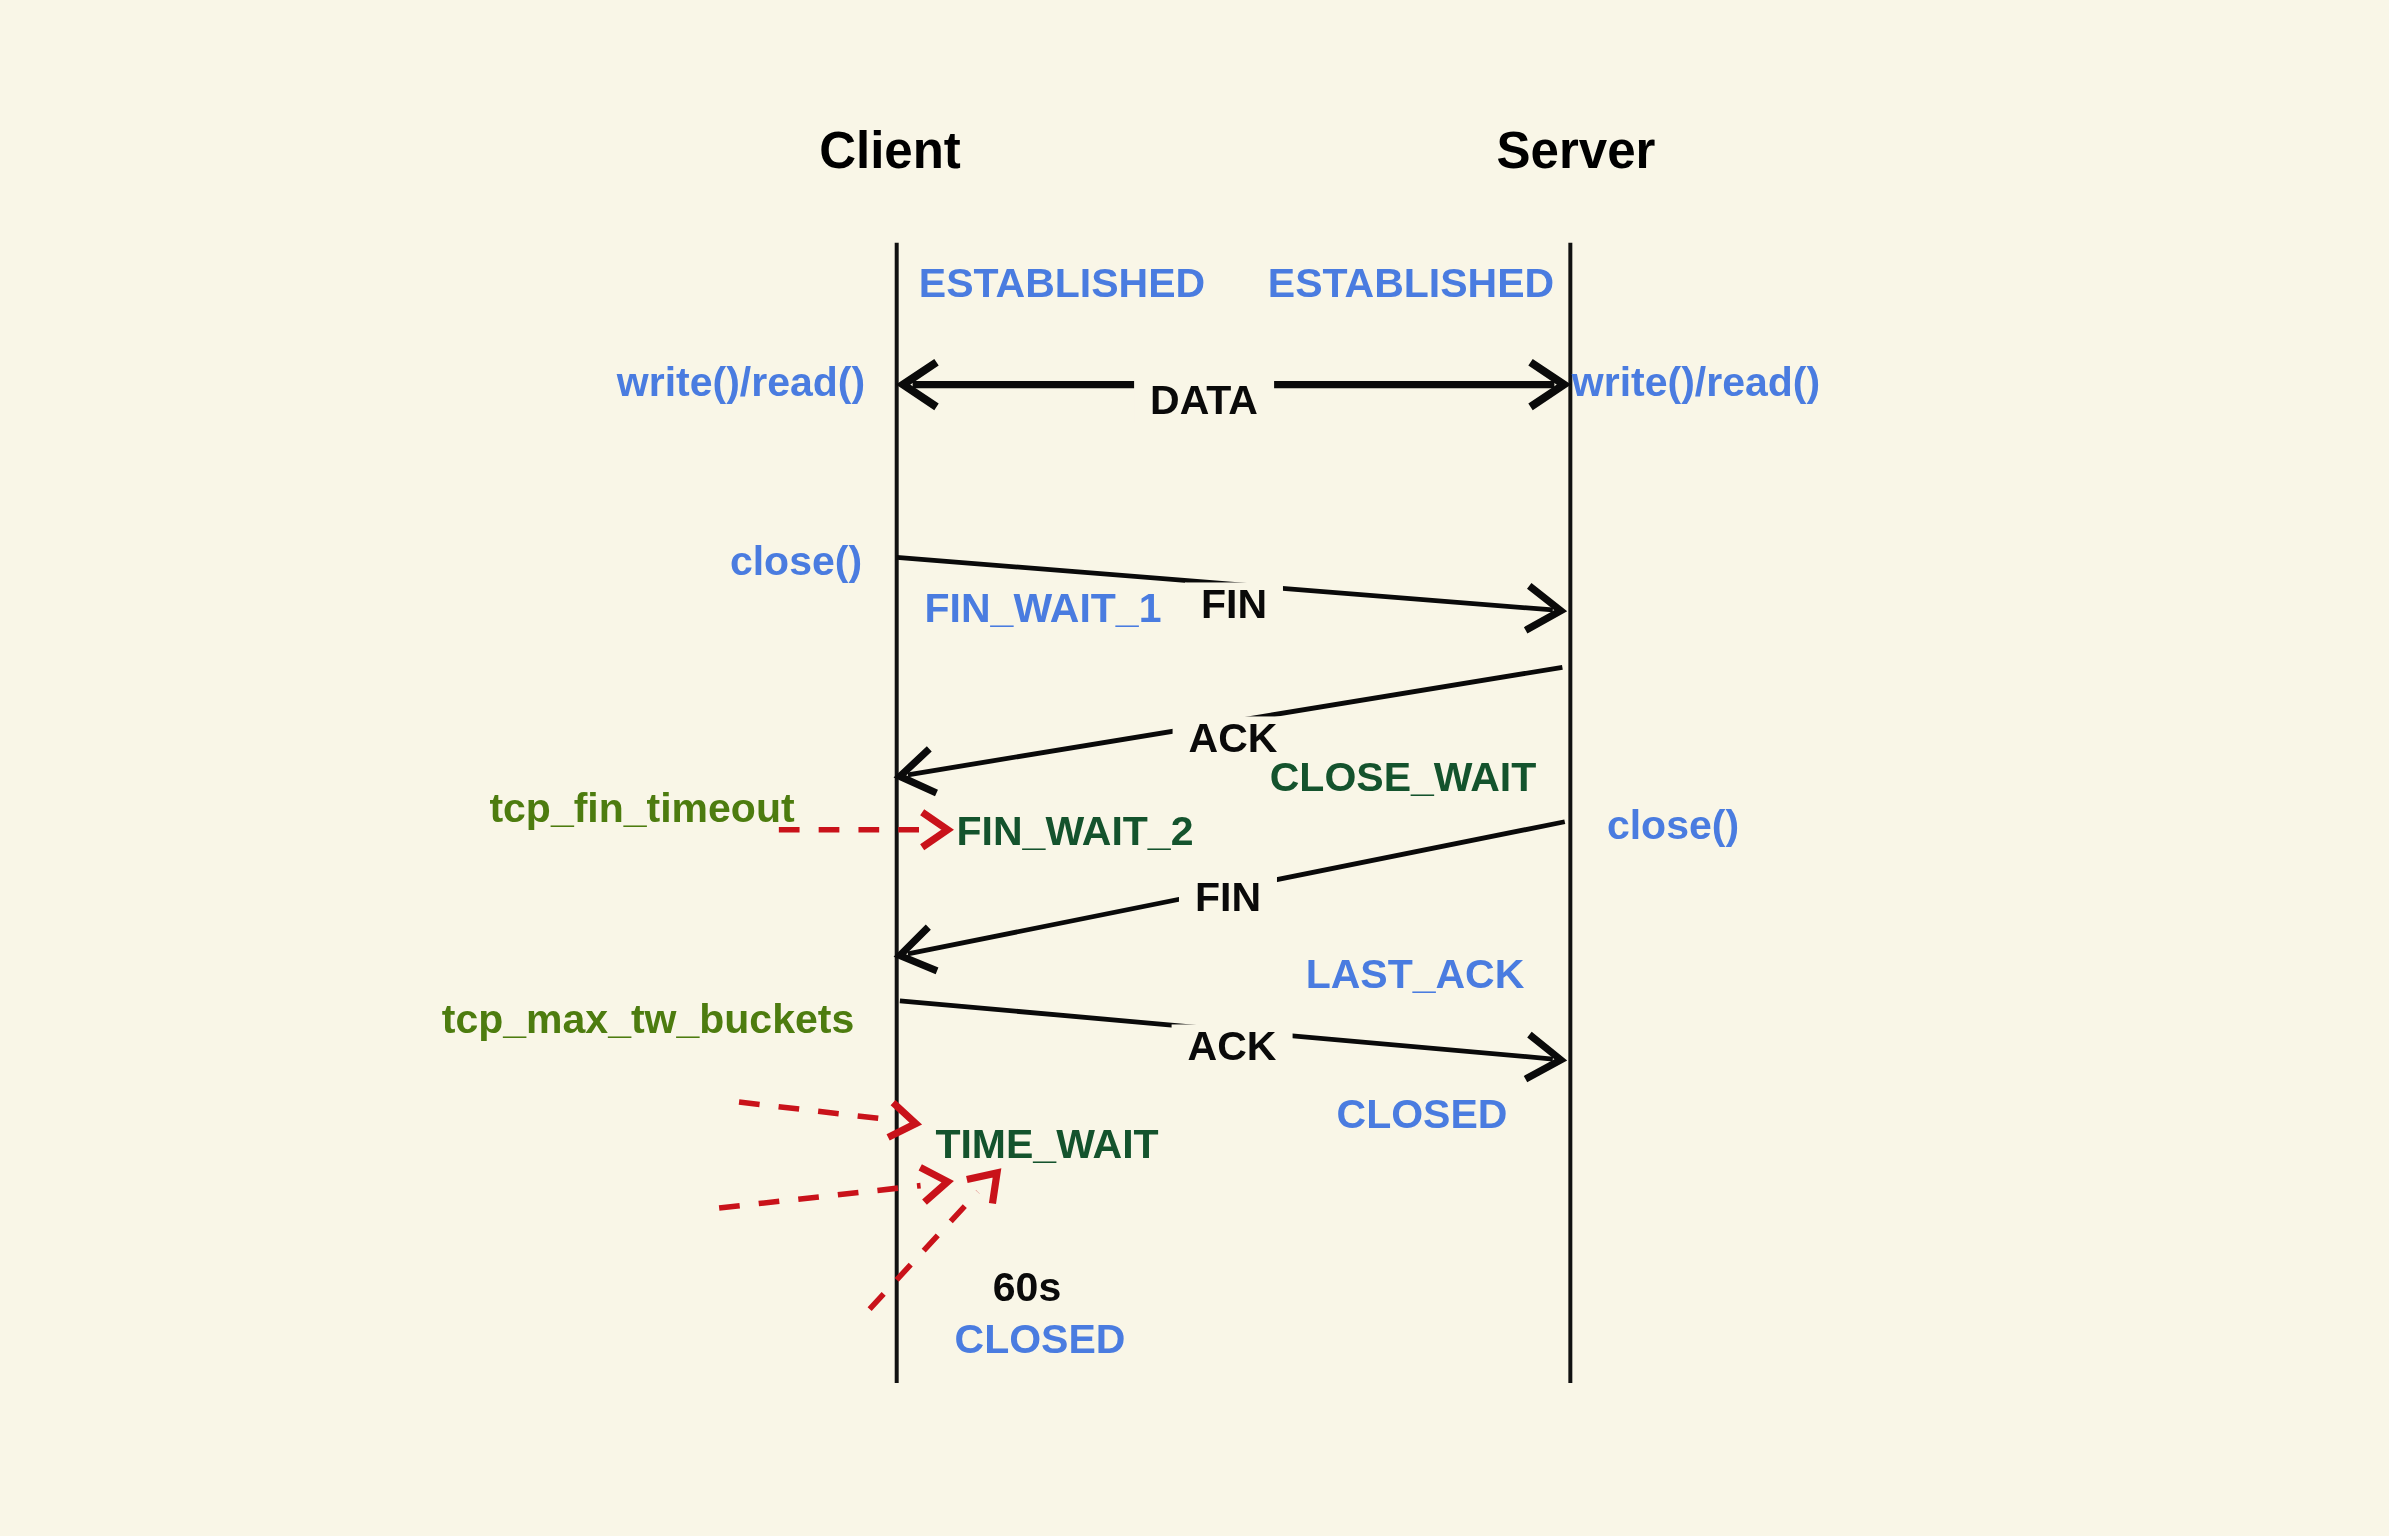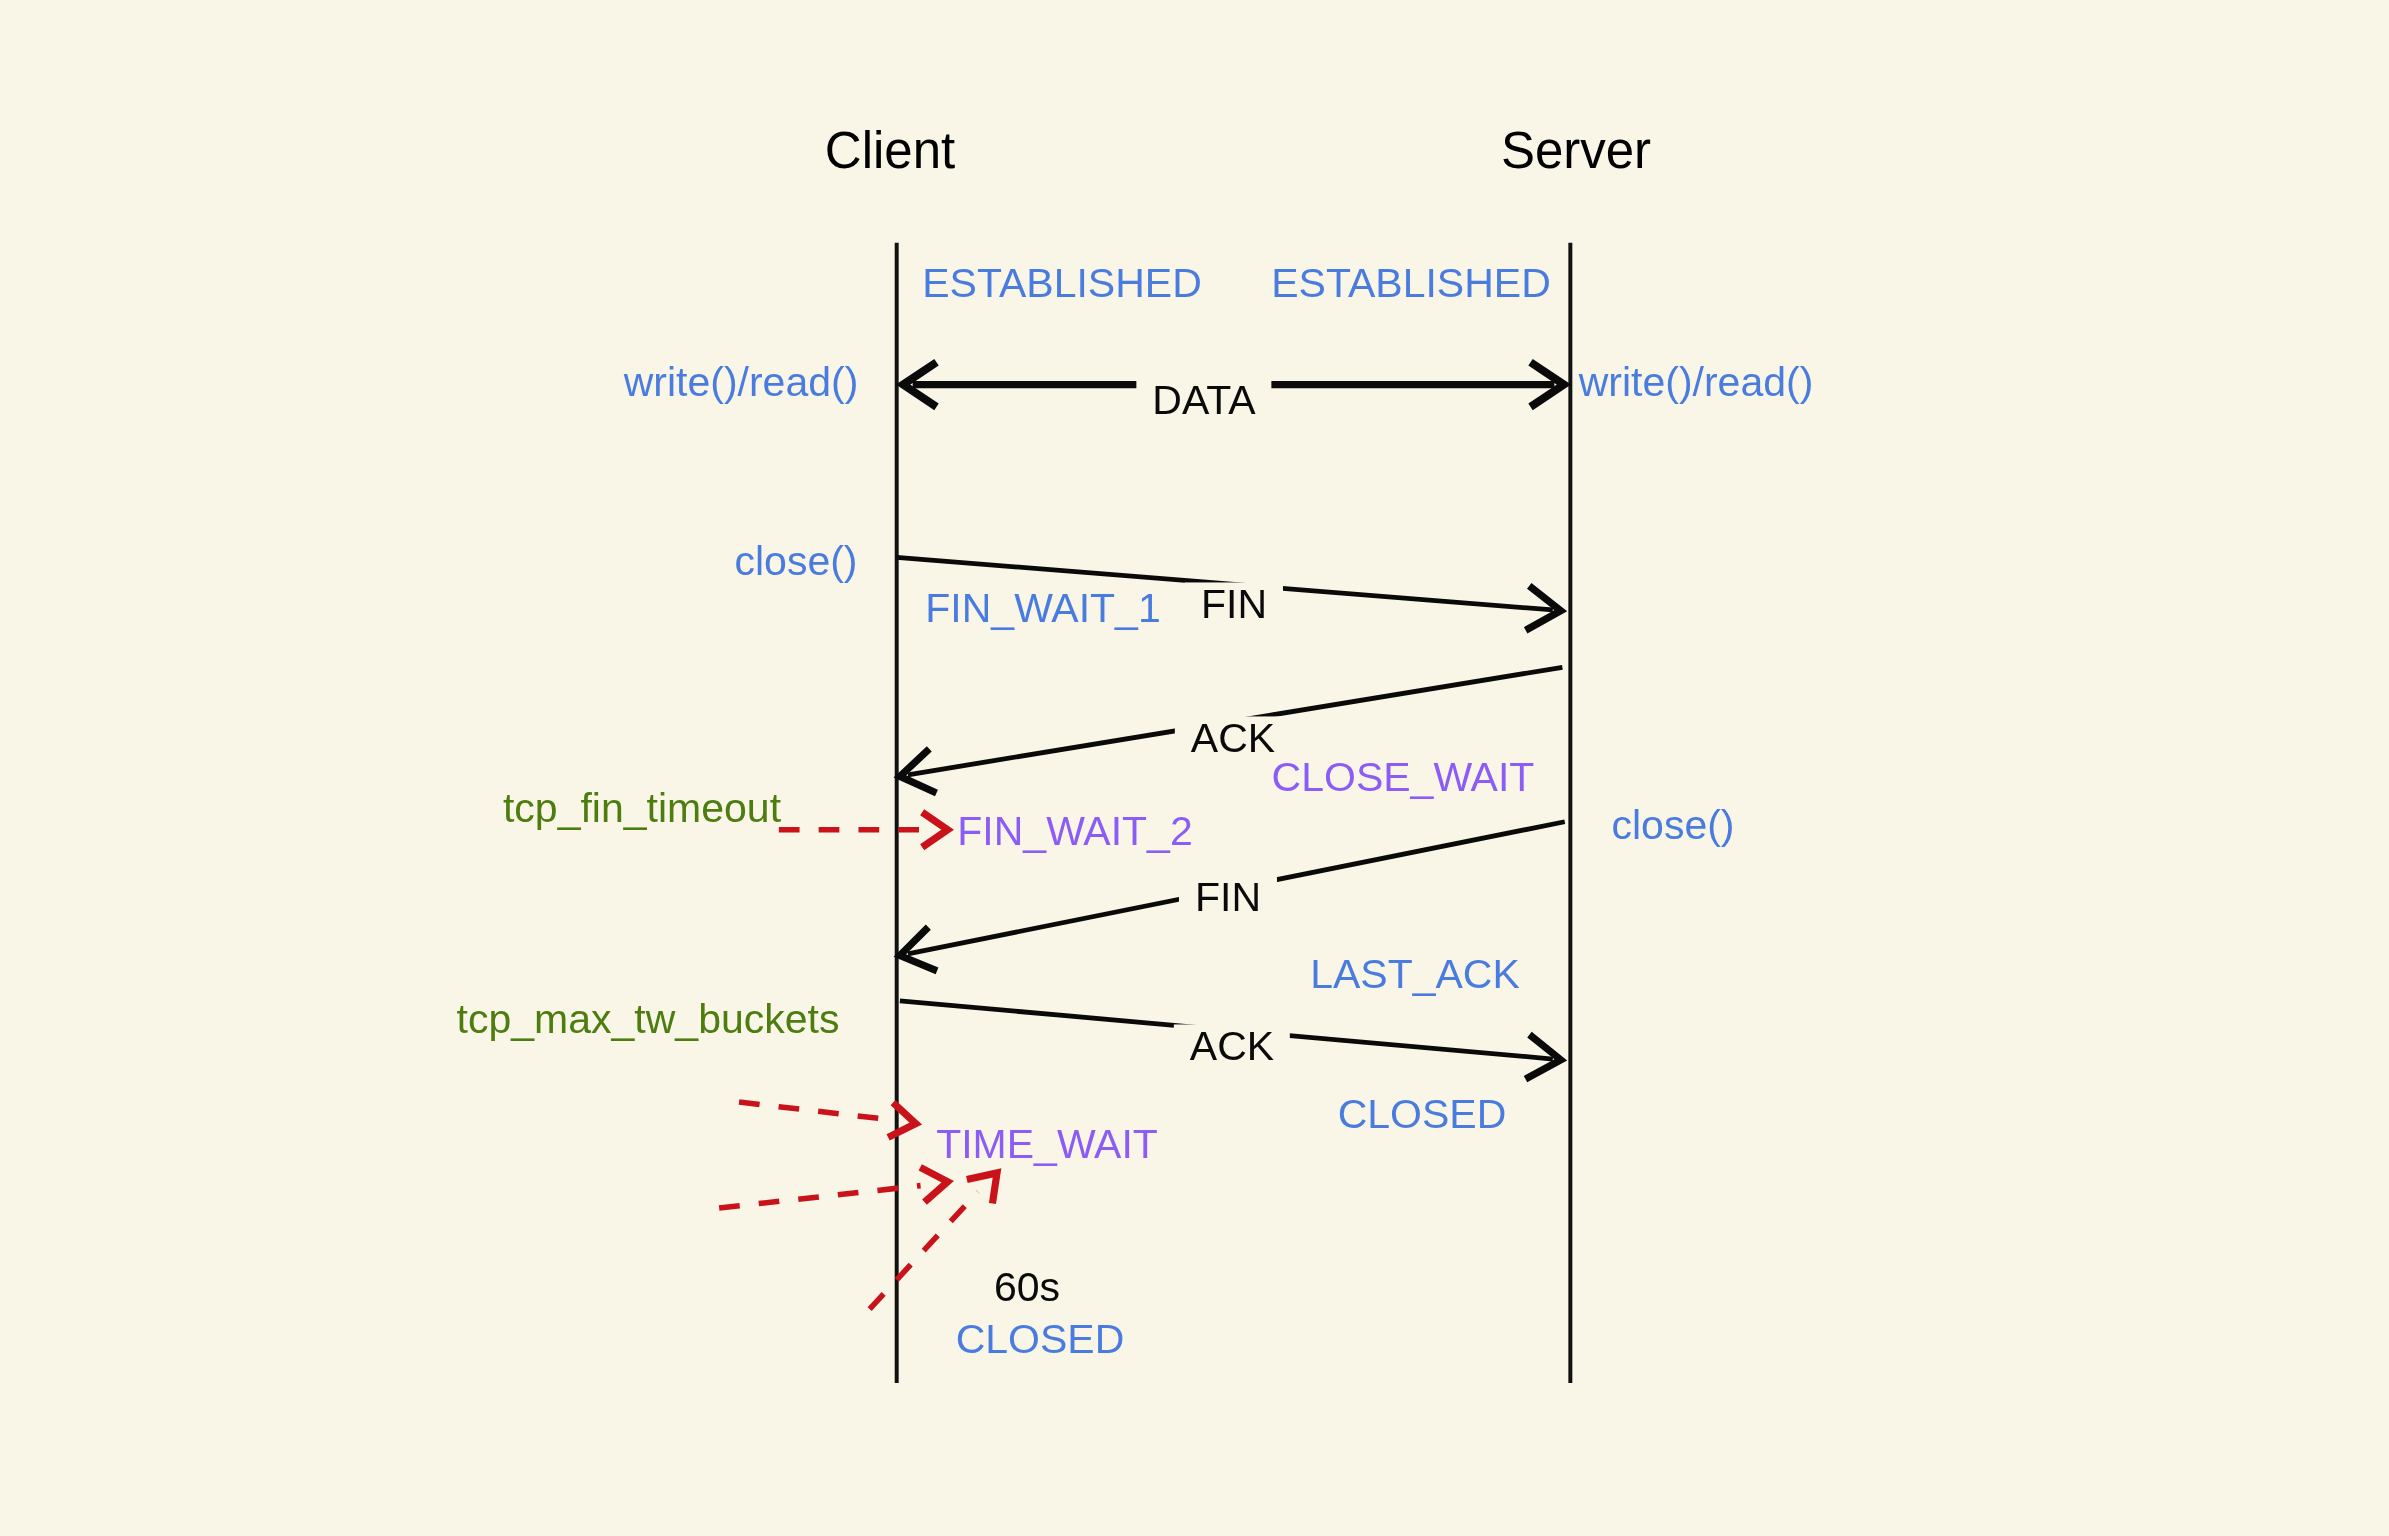--- a/index.html
+++ b/index.html
@@ -18,29 +18,29 @@
     background: #f9f6e7;
   }
   #lines-svg {
     position: absolute;
     left: 0; top: 0;
     width: 2389px; height: 1536px;
   }
   .lbl {
     position: absolute;
     transform: translate(-50%, -50%);
-    font-weight: 400;
+    font-weight: 700;
     font-size: 41px;
     white-space: nowrap;
     line-height: 1.1;
     color: #111111;
   }
   .title { font-size: 51px; color: #000000; }
   .blue { color: #4a7ce0; }
-  .magenta { color: #8b5cf6; }
+  .magenta { color: #14532d; }
   .red { color: #4d7c0f; }
   .black { color: #0a0a0a; margin-top: 16px; }
   .on-line {
     background: #f9f6e7;
     padding: 0 16px;
   }
 </style>
 </head>
 <body>
 

